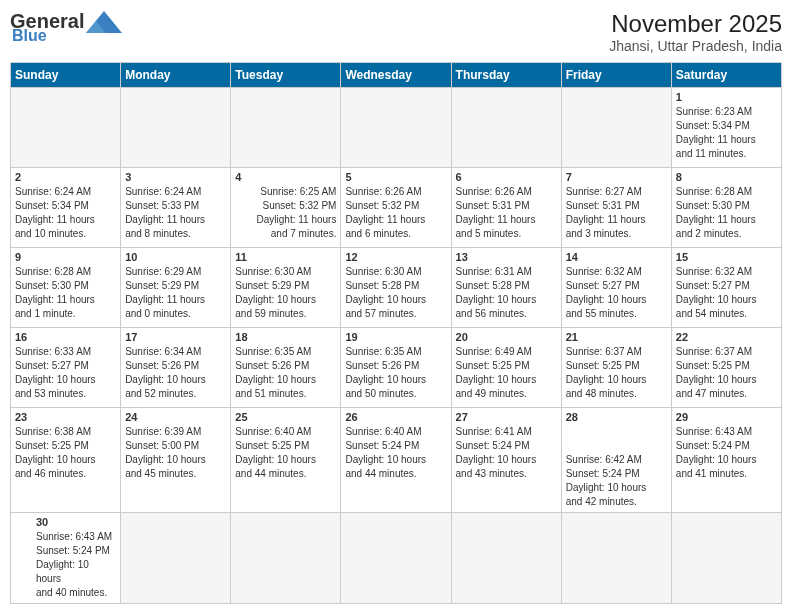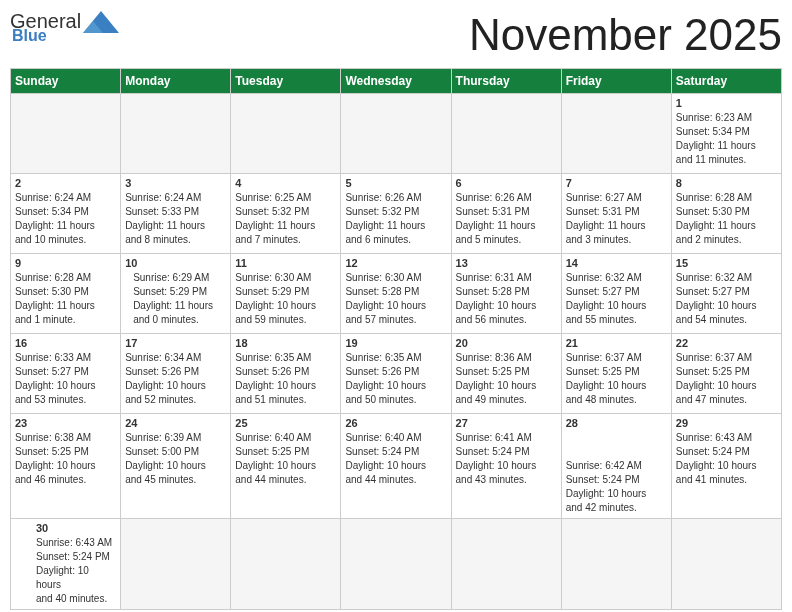--- a/index.html
+++ b/index.html
@@ -18,35 +18,35 @@
     }
     .logo {
       display: flex;
       flex-direction: column;
       align-items: flex-start;
     }
     .title-section {
       text-align: right;
     }
     .month-title {
-      font-size: 44px;
+      font-size: 24px;
       font-weight: normal;
       color: #222;
     }
     .location {
       font-size: 14px;
       color: #555;
     }
     .calendar {
       width: 100%;
       border-collapse: collapse;
       table-layout: fixed;
     }
     .calendar th {
-      background: #15803d;
+      background: #0369a1;
       color: #fff;
       font-size: 12px;
       font-weight: bold;
       padding: 5px 4px;
       text-align: left;
       border: 1px solid #ccc;
     }
     .calendar td {
       vertical-align: top;
       border: 1px solid #ccc;
@@ -74,30 +74,31 @@
       height: 60px;
       padding-left: 25px;
     }
   </style>
 </head>
 <body>
 
 <div class="header">
   <div class="logo">
     <div style="display:flex;align-items:center;">
-      <span style="font-size:20px;font-weight:normal;color:#333;">General</span>
+      <span style="font-size:20px;font-weight:bold;color:#333;">General</span>
       <svg width="36" height="22" viewBox="0 0 36 22" style="margin-left:2px;">
         <polygon points="0,22 18,0 36,22" fill="#3a7fc1"></polygon>
         <polygon points="0,22 10,10 20,22" fill="#5ba0d0" opacity="0.7"></polygon>
       </svg>
     </div>
     <span style="font-size:16px;font-weight:bold;color:#3a7fc1;margin-top:-6px;margin-left:2px;">Blue</span>
   </div>
   <div class="title-section">
     <div class="month-title">November 2025</div>
+    <div class="location">Jhansi, Uttar Pradesh, India</div>
   </div>
 </div>
 
 <table class="calendar">
   <thead>
     <tr>
     <th>Sunday</th>
         <th>Monday</th>
         <th>Tuesday</th>
         <th>Wednesday</th>
@@ -132,21 +133,21 @@
         </td>
         <td>
           <span class="day-num">3</span>
           <div class="day-info" style="white-space: pre-line;">Sunrise: 6:24 AM
 Sunset: 5:33 PM
 Daylight: 11 hours
 and 8 minutes.</div>
         </td>
         <td>
           <span class="day-num">4</span>
-          <div class="day-info" style="white-space: pre-line;">Sunrise: 6:25 AM
+          <div class="day-info" style="white-space: pre-line; text-align: right;">Sunrise: 6:25 AM
 Sunset: 5:32 PM
 Daylight: 11 hours
 and 7 minutes.</div>
         </td>
         <td>
           <span class="day-num">5</span>
           <div class="day-info" style="white-space: pre-line;">Sunrise: 6:26 AM
 Sunset: 5:32 PM
 Daylight: 11 hours
 and 6 minutes.</div>
@@ -176,21 +177,21 @@
       <tr>
         <td>
           <span class="day-num">9</span>
           <div class="day-info" style="white-space: pre-line;">Sunrise: 6:28 AM
 Sunset: 5:30 PM
 Daylight: 11 hours
 and 1 minute.</div>
         </td>
         <td>
           <span class="day-num">10</span>
-          <div class="day-info" style="white-space: pre-line; margin-left: 8px;">Sunrise: 6:29 AM
+          <div class="day-info" style="white-space: pre-line;">Sunrise: 6:29 AM
 Sunset: 5:29 PM
 Daylight: 11 hours
 and 0 minutes.</div>
         </td>
         <td>
           <span class="day-num">11</span>
           <div class="day-info" style="white-space: pre-line;">Sunrise: 6:30 AM
 Sunset: 5:29 PM
 Daylight: 10 hours
 and 59 minutes.</div>
@@ -248,21 +249,21 @@
         </td>
         <td>
           <span class="day-num">19</span>
           <div class="day-info" style="white-space: pre-line;">Sunrise: 6:35 AM
 Sunset: 5:26 PM
 Daylight: 10 hours
 and 50 minutes.</div>
         </td>
         <td>
           <span class="day-num">20</span>
-          <div class="day-info" style="white-space: pre-line;">Sunrise: 8:36 AM
+          <div class="day-info" style="white-space: pre-line;">Sunrise: 6:49 AM
 Sunset: 5:25 PM
 Daylight: 10 hours
 and 49 minutes.</div>
         </td>
         <td>
           <span class="day-num">21</span>
           <div class="day-info" style="white-space: pre-line;">Sunrise: 6:37 AM
 Sunset: 5:25 PM
 Daylight: 10 hours
 and 48 minutes.</div>

